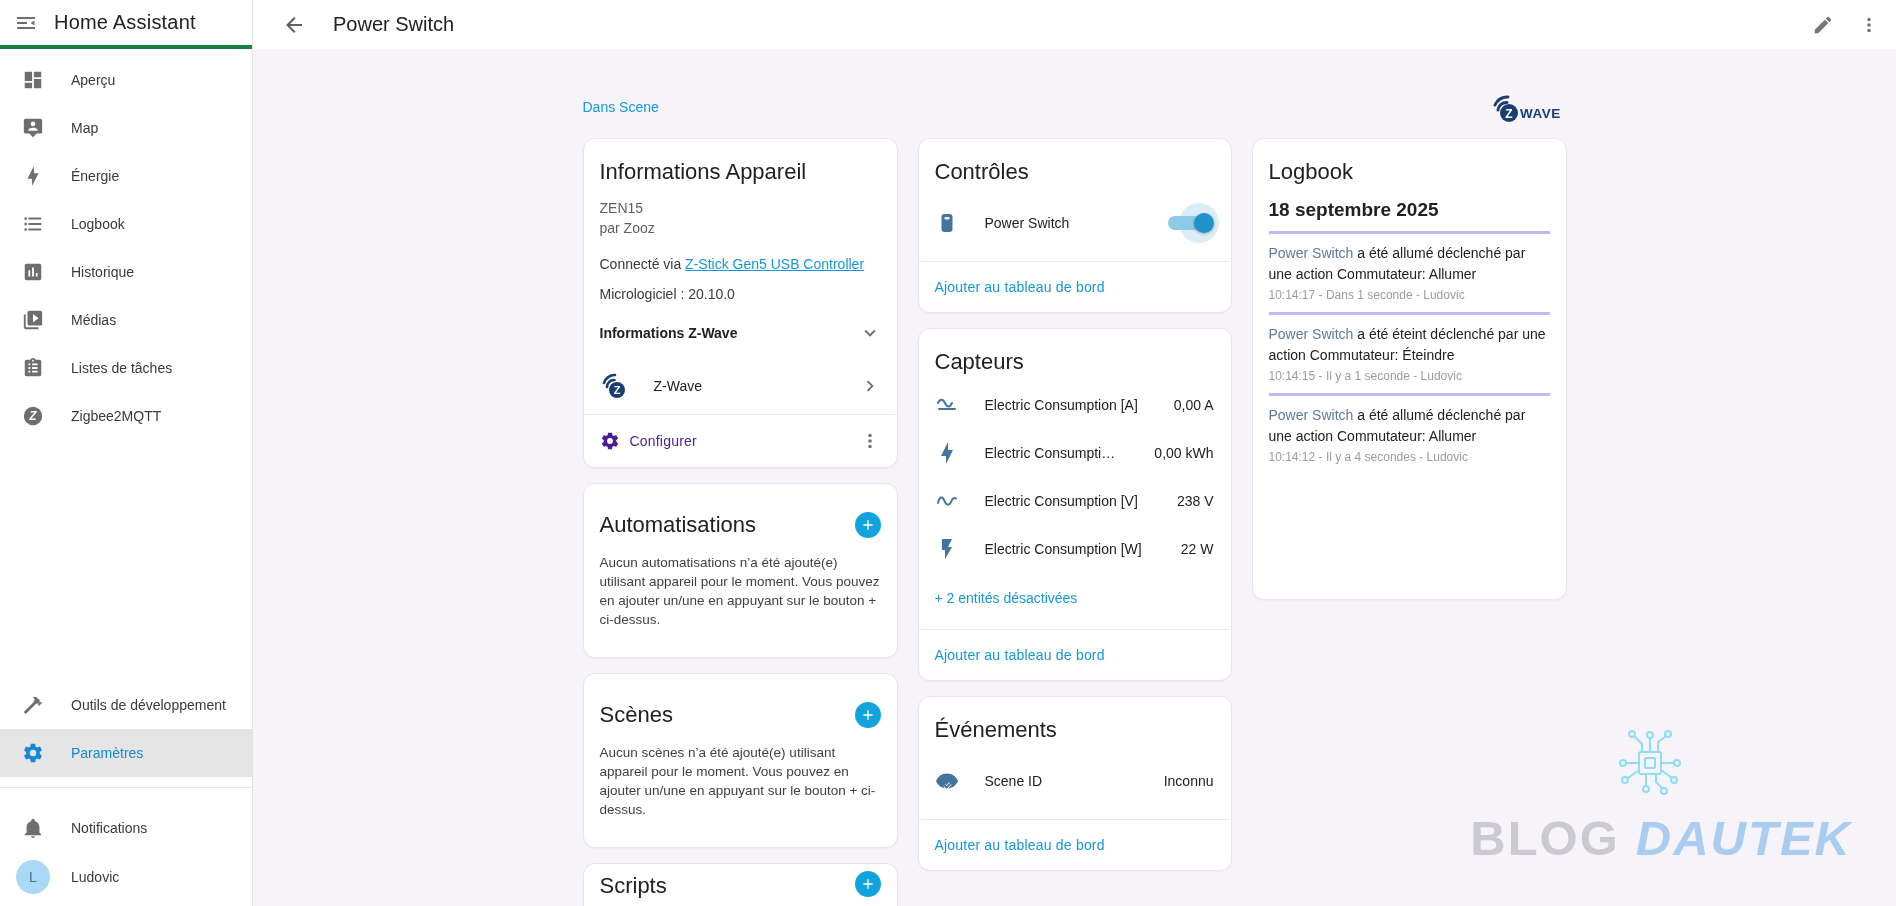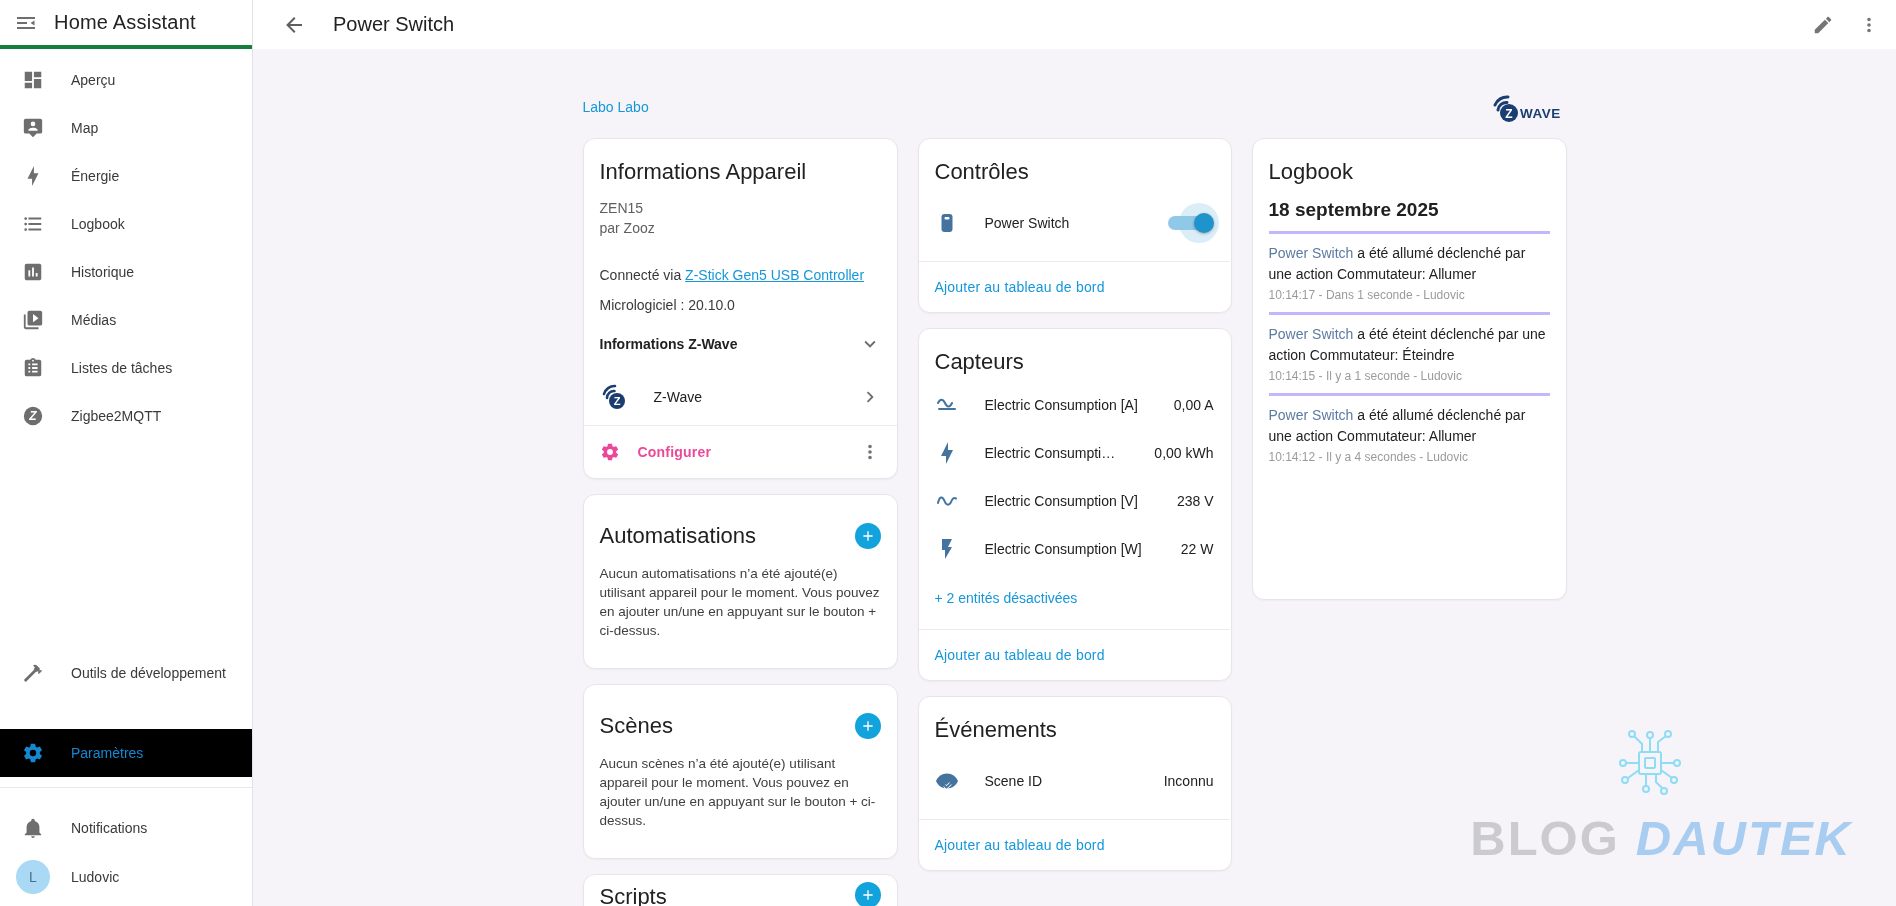--- a/index.html
+++ b/index.html
@@ -12,21 +12,21 @@
   .sb-header { height:49px; border-bottom:4px solid #15803d; display:flex;
     align-items:center; padding-left:14px; gap:16px; }
   .sb-title { font-size:20px; color:#232323; letter-spacing:.2px; }
   .icon { display:inline-flex; align-items:center; justify-content:center; flex:none; }
   .icon svg { display:block; }
   .gray-ic { color:#6e6e6e; }
   .nav { padding-top:7px; }
   .nav-item { height:48px; display:flex; align-items:center; padding-left:22px;
     gap:27px; font-size:14px; color:#3a3a3a; cursor:pointer; }
   .nav-item .icon { color:#6e6e6e; }
-  .nav-item.active { background:#000000; color:#1489d2;margin-top:32px; }
+  .nav-item.active { background:#e5e5e5; color:#1489d2; }
   .nav-item.active .icon { color:#1489d2; }
   .sb-bottom { position:absolute; left:0; bottom:4px; width:100%; }
   .sb-divider { border-top:1px solid #e9e7ec; margin:10px 0 16px 0; }
   .avatar { width:34px; height:34px; border-radius:50%; background:#a9d9f5;
     color:#49708e; font-size:14px; display:flex; align-items:center;
     justify-content:center; margin-left:-6px; }
   .profile-row { height:50px; display:flex; align-items:center; padding-left:22px; gap:21px;
     font-size:14px; color:#3a3a3a; cursor:pointer; }
 
   
@@ -59,21 +59,21 @@
   .muted { color:#5f5f5f; font-size:14px; line-height:20px; }
   .line14 { font-size:14px; color:#3a3a3a; line-height:19px; }
   .link { color:#1597da; text-decoration:underline; cursor:pointer; }
   .sec-row { display:flex; align-items:center; justify-content:space-between; margin-top:18px;
     cursor:pointer; }
   .sec-title { font-size:14px; font-weight:bold; color:#212121; }
   .int-row { display:flex; align-items:center; margin-top:28px; gap:24px; cursor:pointer; }
   .int-label { font-size:14px; flex:1; }
   .divider { border-top:1px solid #ebe9ee; margin:14px -16px 0 -16px; }
   .card-footer { height:52px; display:flex; align-items:center; }
-  .cfg-btn { display:flex; align-items:center; gap:18px; color:#ec4899; font-weight:bold;
+  .cfg-btn { display:flex; align-items:center; gap:10px; color:#4c1d95; font-weight:normal;
     font-size:14px; cursor:pointer; letter-spacing:.2px; }
   .footer-dots { margin-left:auto; color:#737373; cursor:pointer; }
 
   
   .empty-card { padding:28px 16px; }
   .title-row { display:flex; align-items:center; justify-content:space-between; }
   .plus-btn { width:26px; height:26px; border-radius:50%; background:#12a3dd; color:#fff;
     display:flex; align-items:center; justify-content:center; cursor:pointer; flex:none; }
   .empty-text { margin-top:15px; font-size:13.5px; color:#404040; line-height:19px; }
 
@@ -249,42 +249,42 @@
         <svg width="22" height="22" viewBox="0 0 24 24" fill="currentColor">
           <path d="M12,16A2,2 0 0,1 14,18A2,2 0 0,1 12,20A2,2 0 0,1 10,18A2,2 0 0,1 12,16M12,10A2,2 0 0,1 14,12A2,2 0 0,1 12,14A2,2 0 0,1 10,12A2,2 0 0,1 12,10M12,4A2,2 0 0,1 14,6A2,2 0 0,1 12,8A2,2 0 0,1 10,6A2,2 0 0,1 12,4Z"></path>
         </svg>
       </span>
   </span>
 </header>
 
 <main class="content">
   <div class="inner">
     <div class="crumb-row">
-      <span class="breadcrumb">Labo Labo</span>
+      <span class="breadcrumb">Dans Scene</span>
       <span class="brandlogo icon">
         <svg width="82" height="36" viewBox="0 0 82 36">
           <path d="M10,16 A13,13 0 0,1 23,8" fill="none" stroke="#1b3e72" stroke-width="3" stroke-linecap="round"></path>
           <path d="M13,21 A8.5,8.5 0 0,1 22,13.5" fill="none" stroke="#1b3e72" stroke-width="3" stroke-linecap="round"></path>
           <circle cx="24" cy="24" r="9" fill="#1b3e72"></circle>
           <text x="24" y="28.6" text-anchor="middle" font-size="12" font-weight="bold" fill="#fff">Z</text>
           <text x="35" y="29" font-size="13.5" font-weight="bold" fill="#1b3e72" letter-spacing="0.5">WAVE</text>
         </svg>
       </span>
     </div>
 
     <div class="cols">
 
       <div class="col col1">
         <section class="card info-card">
           <h2 class="card-title">Informations Appareil</h2>
           <div style="margin-top:13px">
             <div class="muted">ZEN15</div>
             <div class="muted">par Zooz</div>
           </div>
-          <div class="line14" style="margin-top:28px">
+          <div class="line14" style="margin-top:17px">
             <span>Connecté via </span><span class="link">Z-Stick Gen5 USB Controller</span>
           </div>
           <div class="line14" style="margin-top:11px">Micrologiciel : 20.10.0</div>
           <div class="sec-row">
             <span class="sec-title">Informations Z-Wave</span>
             <span class="icon gray-ic">
                 <svg width="22" height="22" viewBox="0 0 24 24" fill="currentColor">
                   <path d="M7.41,8.58L12,13.17L16.59,8.58L18,10L12,16L6,10L7.41,8.58Z"></path>
                 </svg>
               </span>

